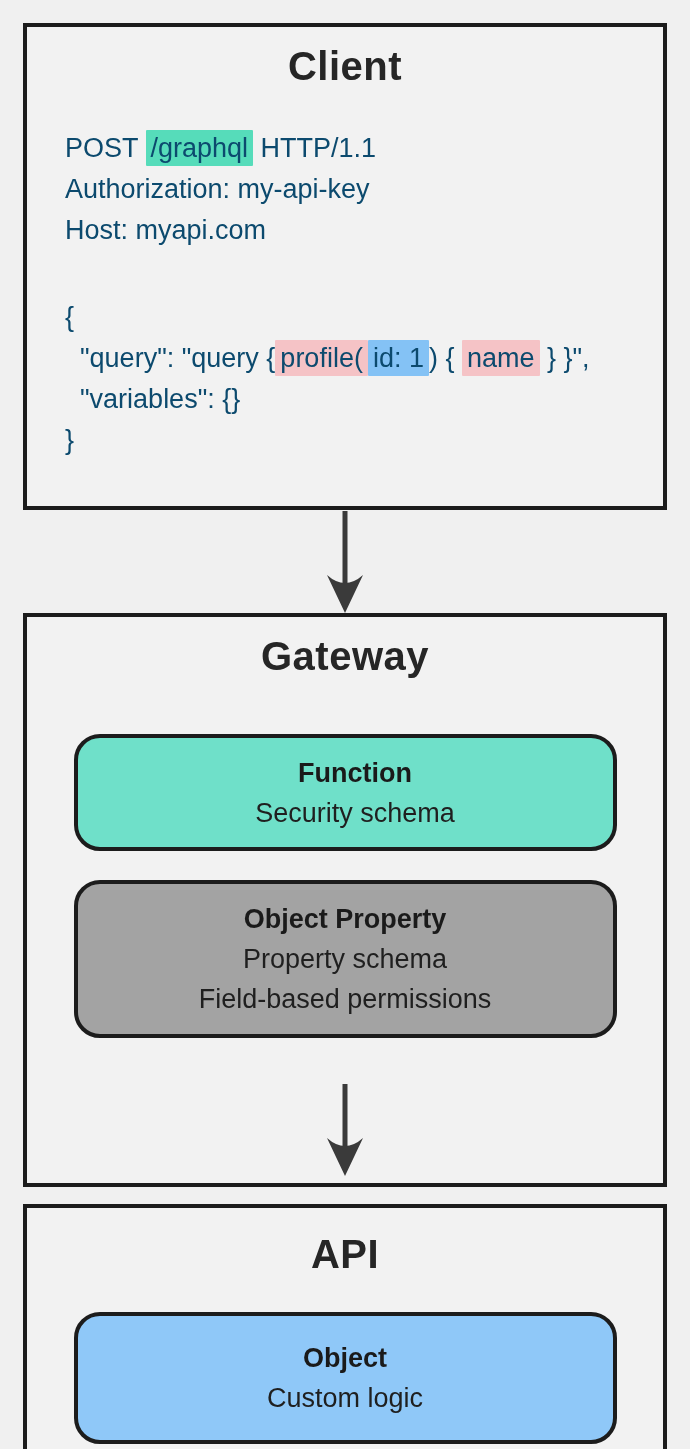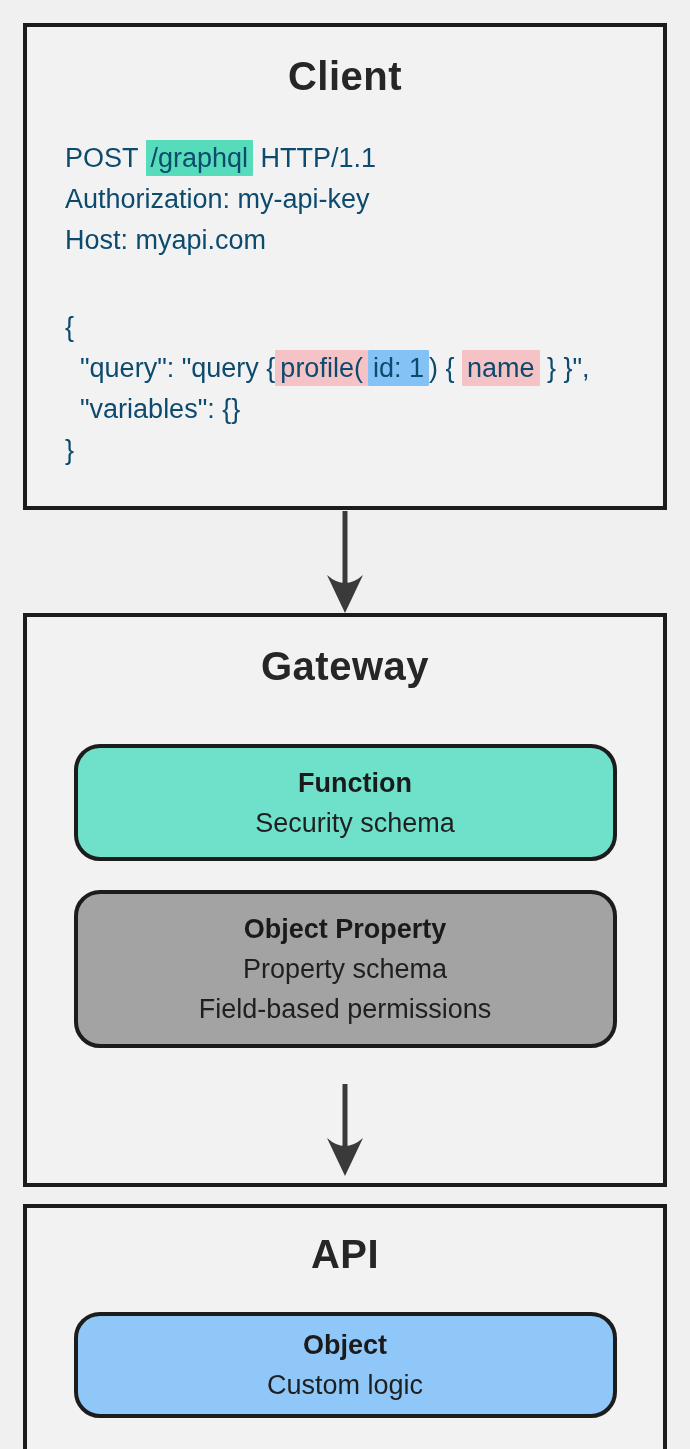--- a/index.html
+++ b/index.html
@@ -19,21 +19,21 @@
     left: 23px;
     width: 644px;
     background: #f2f2f2;
     border: 4px solid #1c1c1c;
   }
   .panel-client  { top: 23px;   height: 487px; }
   .panel-gateway { top: 613px;  height: 574px; }
   .panel-api     { top: 1176px; height: 249px; margin-top: 28px; }
 
   .panel-title {
-    margin-top: 25px;
+    margin-top: 15px;
     text-align: center;
     font-size: 40px;
     line-height: 48px;
     font-weight: 700;
     color: #262626;
     letter-spacing: 0.5px;
   }
 
   .code-block {
     margin-left: 38px;
@@ -59,21 +59,21 @@
     border: 4px solid #1c1c1c;
     border-radius: 26px;
     display: flex;
     flex-direction: column;
     justify-content: center;
     align-items: center;
     text-align: center;
   }
   .card-function { margin-top: 54px; height: 117px; background: #6fe0c9; padding-left: 20px; }
   .card-object-property { margin-top: 29px; height: 158px; background: #a3a3a3; }
-  .card-object { margin-top: 34px; height: 106px; background: #8fc8f8; }
+  .card-object { margin-top: 34px; height: 132px; background: #8fc8f8; }
   .panel-api .panel-title { margin-top: 22px; }
 
   .card-title {
     font-size: 27px;
     line-height: 40px;
     font-weight: 700;
     color: #1a1a1a;
   }
   .card-line {
     font-size: 27px;

